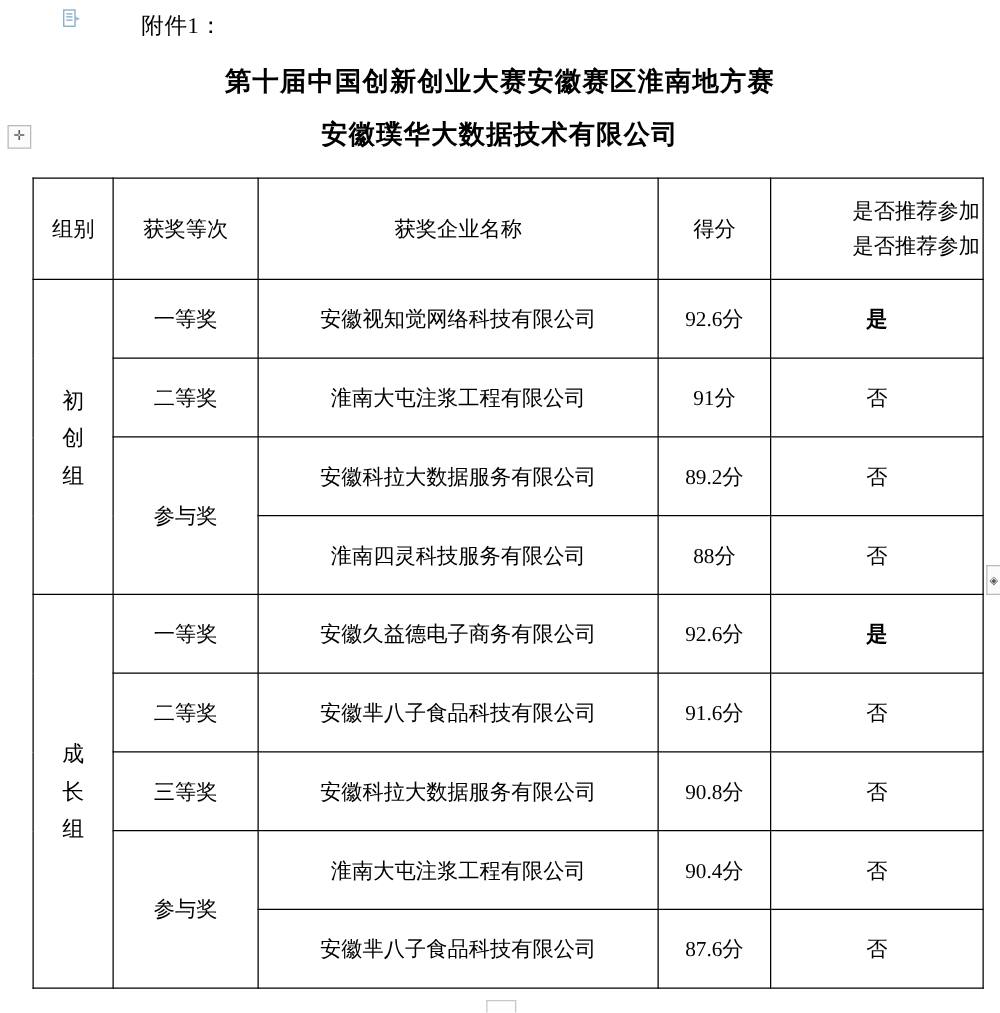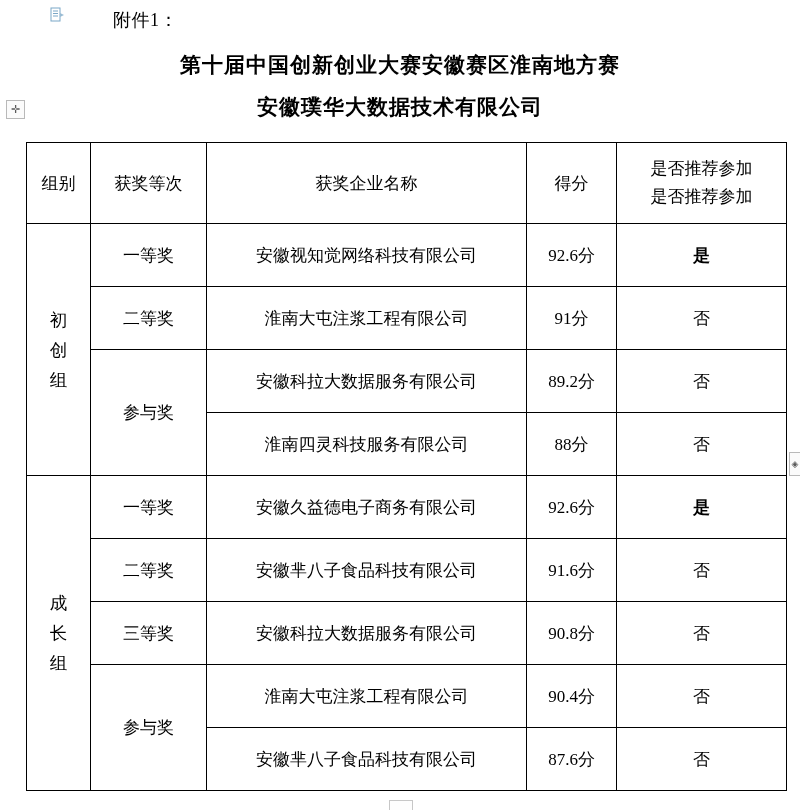--- a/index.html
+++ b/index.html
@@ -118,20 +118,21 @@
   .col-company { width: 320px; }
   .col-score   { width: 90px; }
   .col-rec     { width: 170px; }
 
   thead td {
     height: 72px;
     font-size: 17.5px;
   }
   .hdr-two-line {
     line-height: 28px;
+    text-align: right;
   }
 
   tbody td { height: 54px; }
 
   .vert-group {
     font-size: 17.5px;
     line-height: 30px;
     width: 1em;
     margin: 0 auto;
     word-break: break-all;

